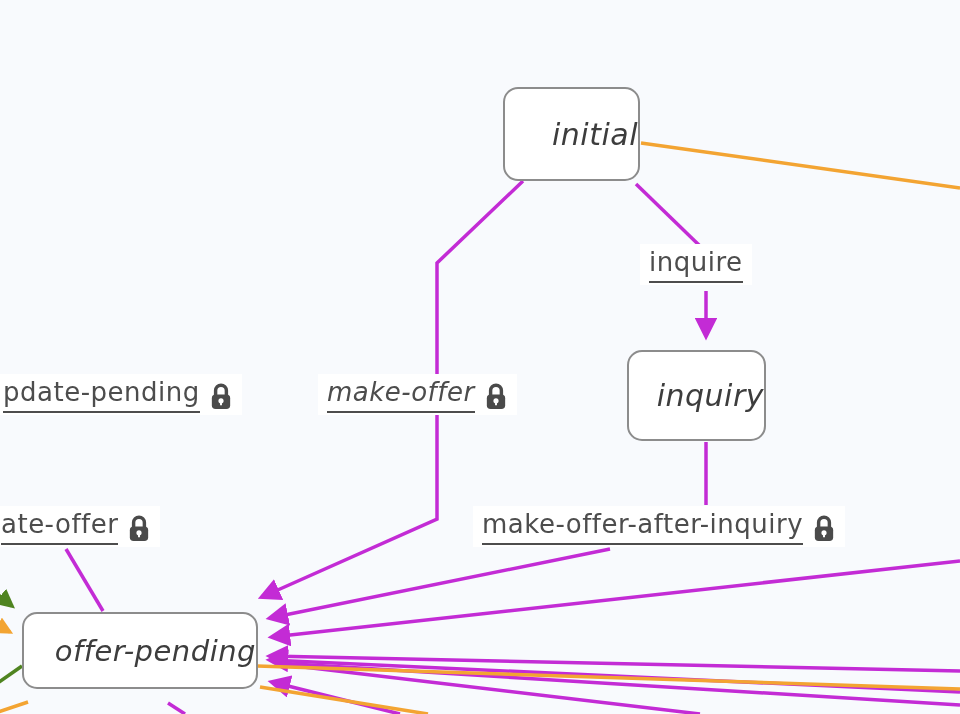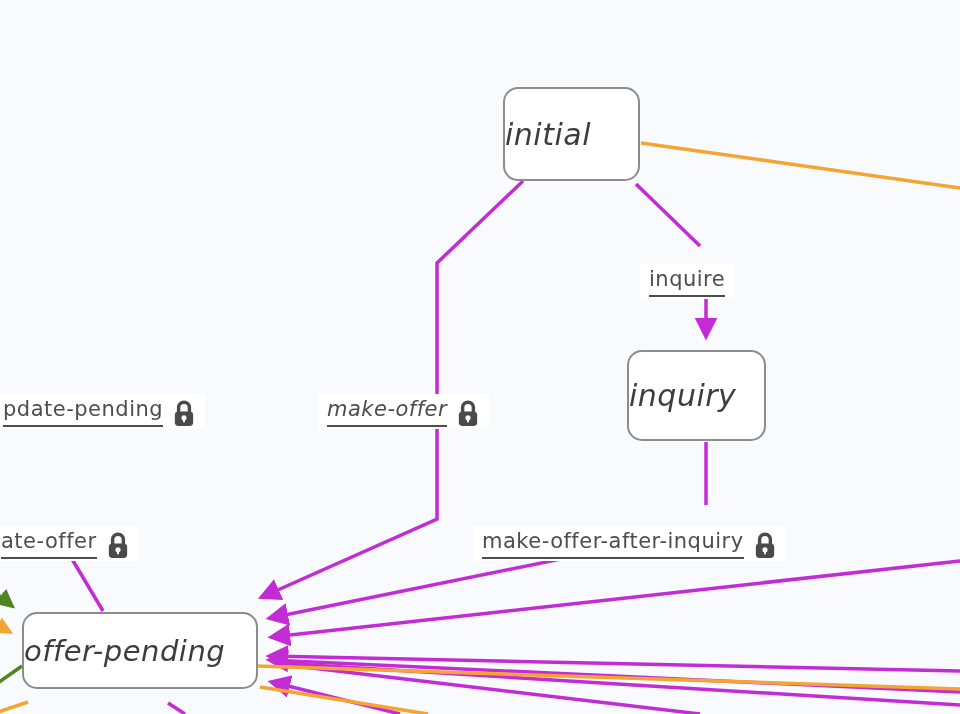--- a/index.html
+++ b/index.html
@@ -1,29 +1,29 @@
 <!DOCTYPE html>
 <html><head>
 <meta charset="utf-8">
 <style>
   html,body{margin:0;padding:0;}
   body{width:960px;height:714px;overflow:hidden;background:#f8fafd;
        font-family:"DejaVu Sans","Liberation Sans",sans-serif;}
   #canvas{position:relative;width:960px;height:714px;background:#f8fafd;overflow:hidden;}
   #edges{position:absolute;left:0;top:0;z-index:1;}
   .node{position:absolute;z-index:3;background:#ffffff;border:2.5px solid #8c8c8c;
-        border-radius:15px;display:flex;align-items:center;justify-content:flex-start;
+        border-radius:15px;display:flex;align-items:center;justify-content:flex-end;
         color:#3d3d3d;font-style:italic;font-size:30px;letter-spacing:.5px;white-space:nowrap;
         box-sizing:border-box;cursor:pointer;}
   #node-initial{left:503px;top:87px;width:137px;height:94px;}
   #node-inquiry{left:627px;top:350px;width:139px;height:91px;}
   #node-offer-pending{left:22px;top:612px;width:236px;height:77px;font-size:29px;}
   .edge-label{position:absolute;z-index:2;background:#ffffff;color:#4d4d4d;
-        font-size:21px;letter-spacing:.5px;white-space:nowrap;padding:3px 9px 2px 9px;
-        display:flex;align-items:center;cursor:pointer;margin-top:20px;}
+        font-size:26px;letter-spacing:.5px;white-space:nowrap;padding:3px 9px 2px 9px;
+        display:flex;align-items:center;cursor:pointer;}
   .edge-label .txt{border-bottom:2.5px solid #4d4d4d;padding-bottom:4px;display:inline-block;}
   .lock{width:24px;height:28px;margin-left:9px;margin-top:2px;flex:none;}
   #label-inquire{left:640px;top:244px;}
   #label-update-pending{left:-6px;top:374px;}
   #label-make-offer{left:318px;top:374px;font-style:italic;}
   #label-update-offer{left:-8px;top:506px;}
   #label-make-offer-after-inquiry{left:473px;top:506px;}
 </style>
 </head>
 <body>

